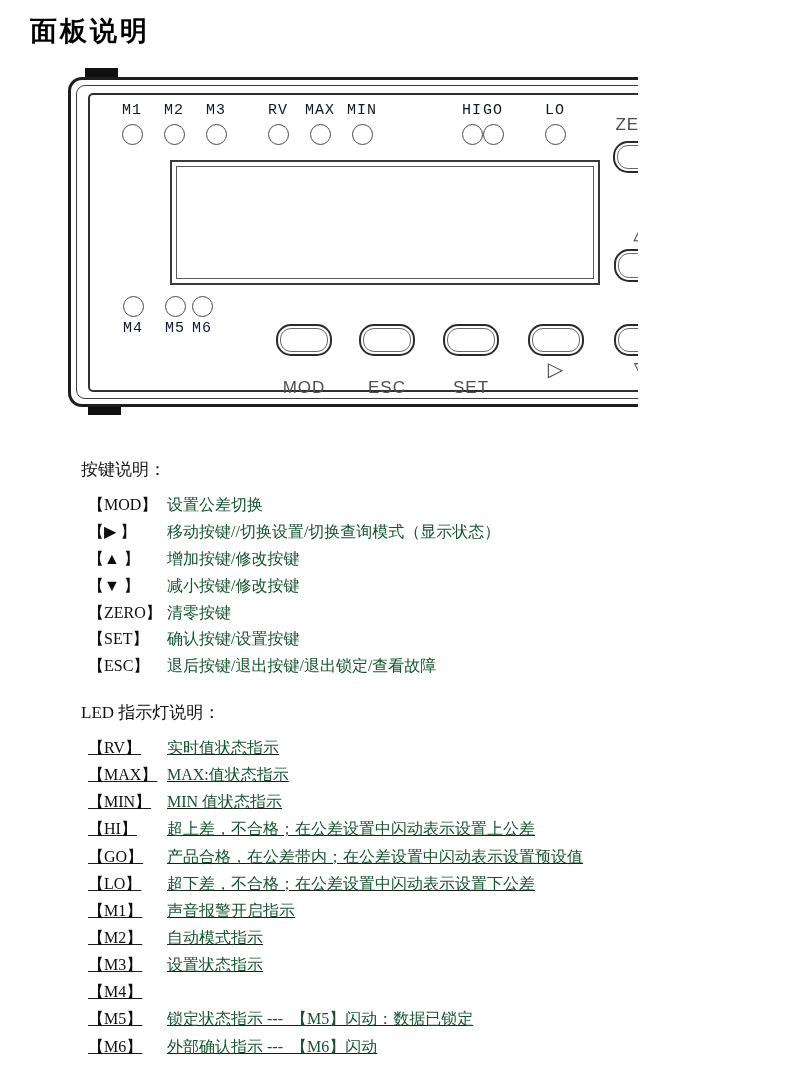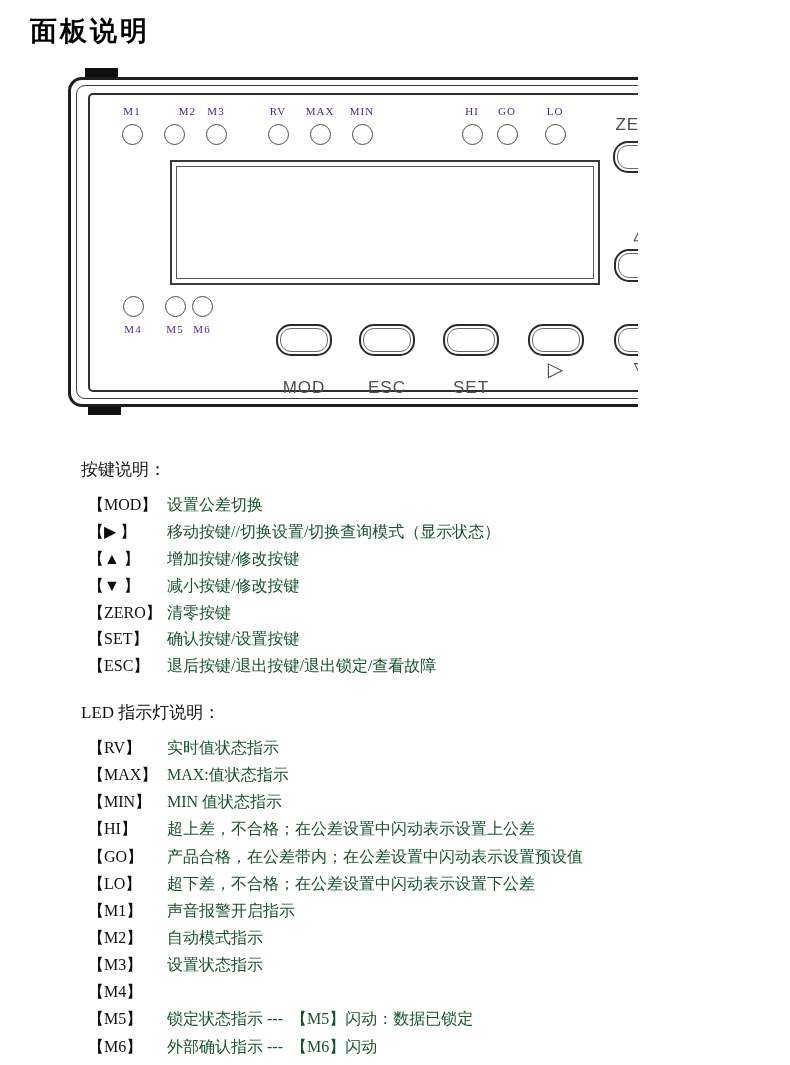--- a/index.html
+++ b/index.html
@@ -26,22 +26,22 @@
     position:absolute;left:88px;top:93px;width:626px;height:295px;
     border:2px solid #303030;border-radius:5px;
   }
   .display-outer{
     position:absolute;left:170px;top:160px;width:426px;height:121px;
     border:2px solid #3a3a3a;background:#fff;
   }
   .display-inner{position:absolute;inset:4px;border:1px solid #5a5a5a;}
   .led{position:absolute;width:44px;text-align:center;}
   .led-label{
-    font-family:Liberation Serif, serif;
-    font-size:11px;color:#4c1d95;letter-spacing:1px;line-height:18px;
+    font-family:Liberation Mono, monospace;
+    font-size:15px;color:#0f172a;letter-spacing:1px;line-height:18px;
   }
   .led-circle{
     width:19px;height:19px;border:1.5px solid #4a4a4a;border-radius:50%;
     margin:4px auto 0;background:#fff;
   }
   .led.bottom .led-circle{margin:0 auto;}
   .led.bottom .led-label{margin-top:3px;}
   .pill{
     width:52px;height:28px;border:2.5px solid #2a2a2a;border-radius:15px;
     background:#fff;position:relative;margin:0 auto;
@@ -58,21 +58,21 @@
   .up-group{position:absolute;left:609px;top:221px;width:64px;text-align:center;}
   .up-group .tri-label{margin:0 0 6px 0;}
   .up-group .pill{width:50px;height:29px;}
   
   .text-section{position:absolute;left:0;width:790px;}
   .sec-heading{padding-left:81px;font-size:17px;line-height:22px;color:#111;}
   .rows{margin-top:11px;}
   .row{display:flex;align-items:center;height:26.9px;padding-left:88px;font-size:16px;white-space:pre;}
   .row .key{width:79px;flex:0 0 79px;color:#0d0d0d;}
   .row .desc{color:#14532d;}
-  .sec2 .row{height:27.15px;}
+  .sec2 .row{height:27.15px;text-decoration:underline;}
 </style>
 </head>
 <body>
 
 <div class="page">
 
   <div class="doc-title">面板说明</div>
 
   <div>
     <div class="tab" style="left:85px;top:68px;"></div>
@@ -85,21 +85,21 @@
     <div class="face"></div>
 
     <div class="display-outer">
       <div class="display-inner"></div>
     </div>
 
     <div class="led" style="left:110px;top:102px;">
       <div class="led-label">M1</div>
       <div class="led-circle"></div>
     </div>
-    <div class="led" style="left:152px;top:102px;text-align:right;">
+    <div class="led" style="left:152px;top:102px;">
       <div class="led-label">M2</div>
       <div class="led-circle"></div>
     </div>
     <div class="led" style="left:194px;top:102px;">
       <div class="led-label">M3</div>
       <div class="led-circle"></div>
     </div>
     <div class="led" style="left:256px;top:102px;">
       <div class="led-label">RV</div>
       <div class="led-circle"></div>
@@ -109,21 +109,21 @@
       <div class="led-circle"></div>
     </div>
     <div class="led" style="left:340px;top:102px;">
       <div class="led-label">MIN</div>
       <div class="led-circle"></div>
     </div>
     <div class="led" style="left:450px;top:102px;">
       <div class="led-label">HI</div>
       <div class="led-circle"></div>
     </div>
-    <div class="led" style="left:485px;top:102px;">
+    <div class="led" style="left:471px;top:102px;">
       <div class="led-label">GO</div>
       <div class="led-circle"></div>
     </div>
     <div class="led" style="left:533px;top:102px;">
       <div class="led-label">LO</div>
       <div class="led-circle"></div>
     </div>
 
     <div class="led bottom" style="left:111px;top:296px;">
       <div class="led-circle"></div>

